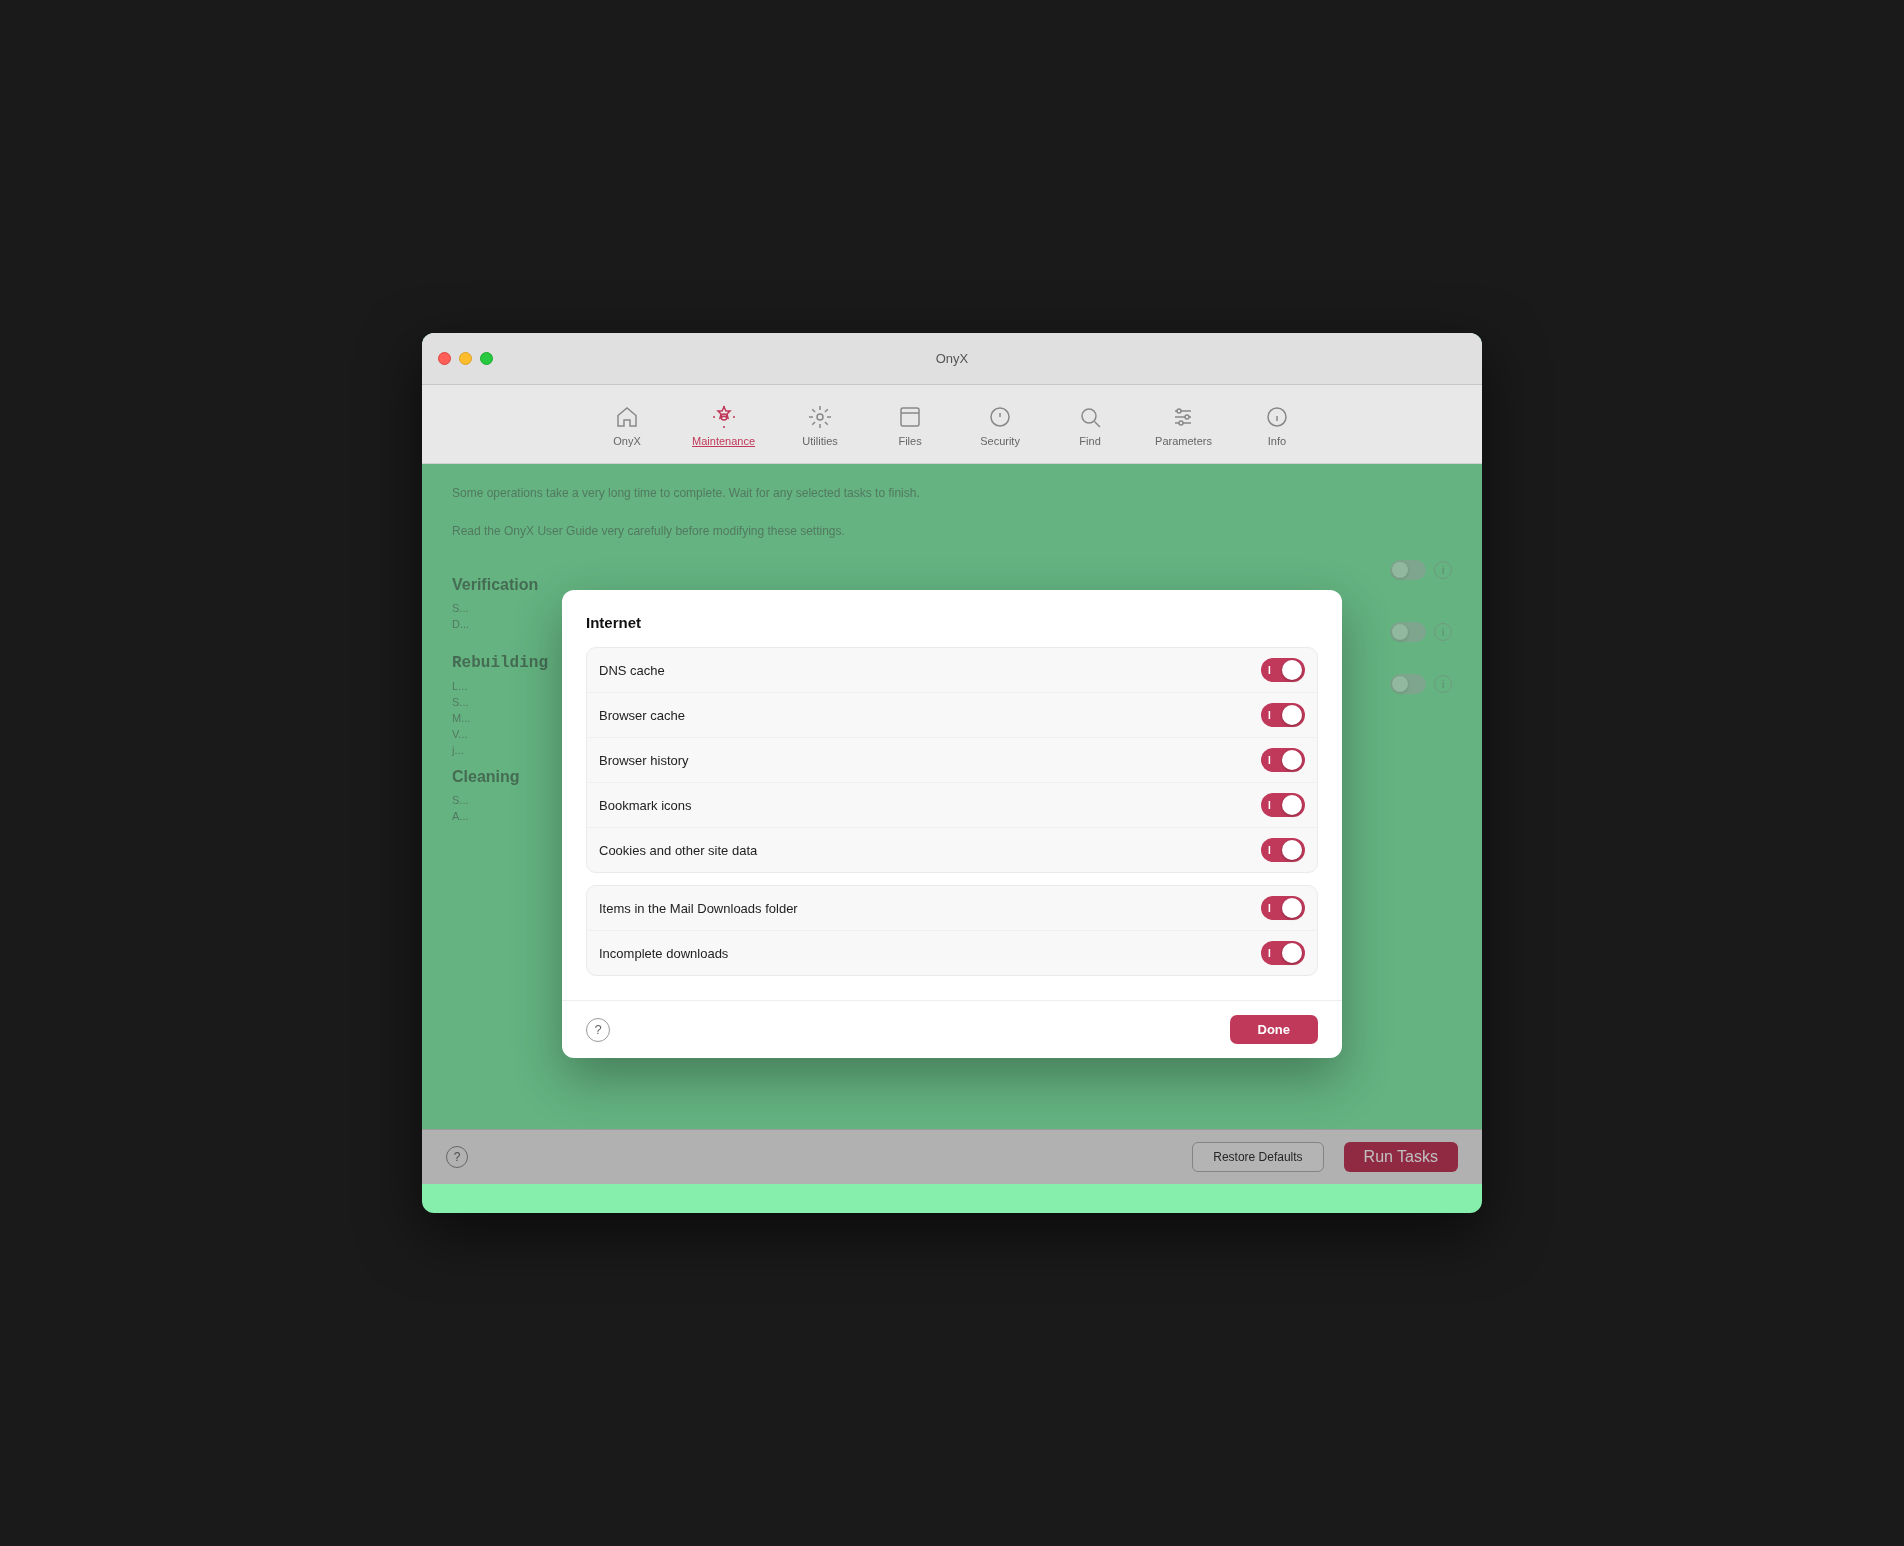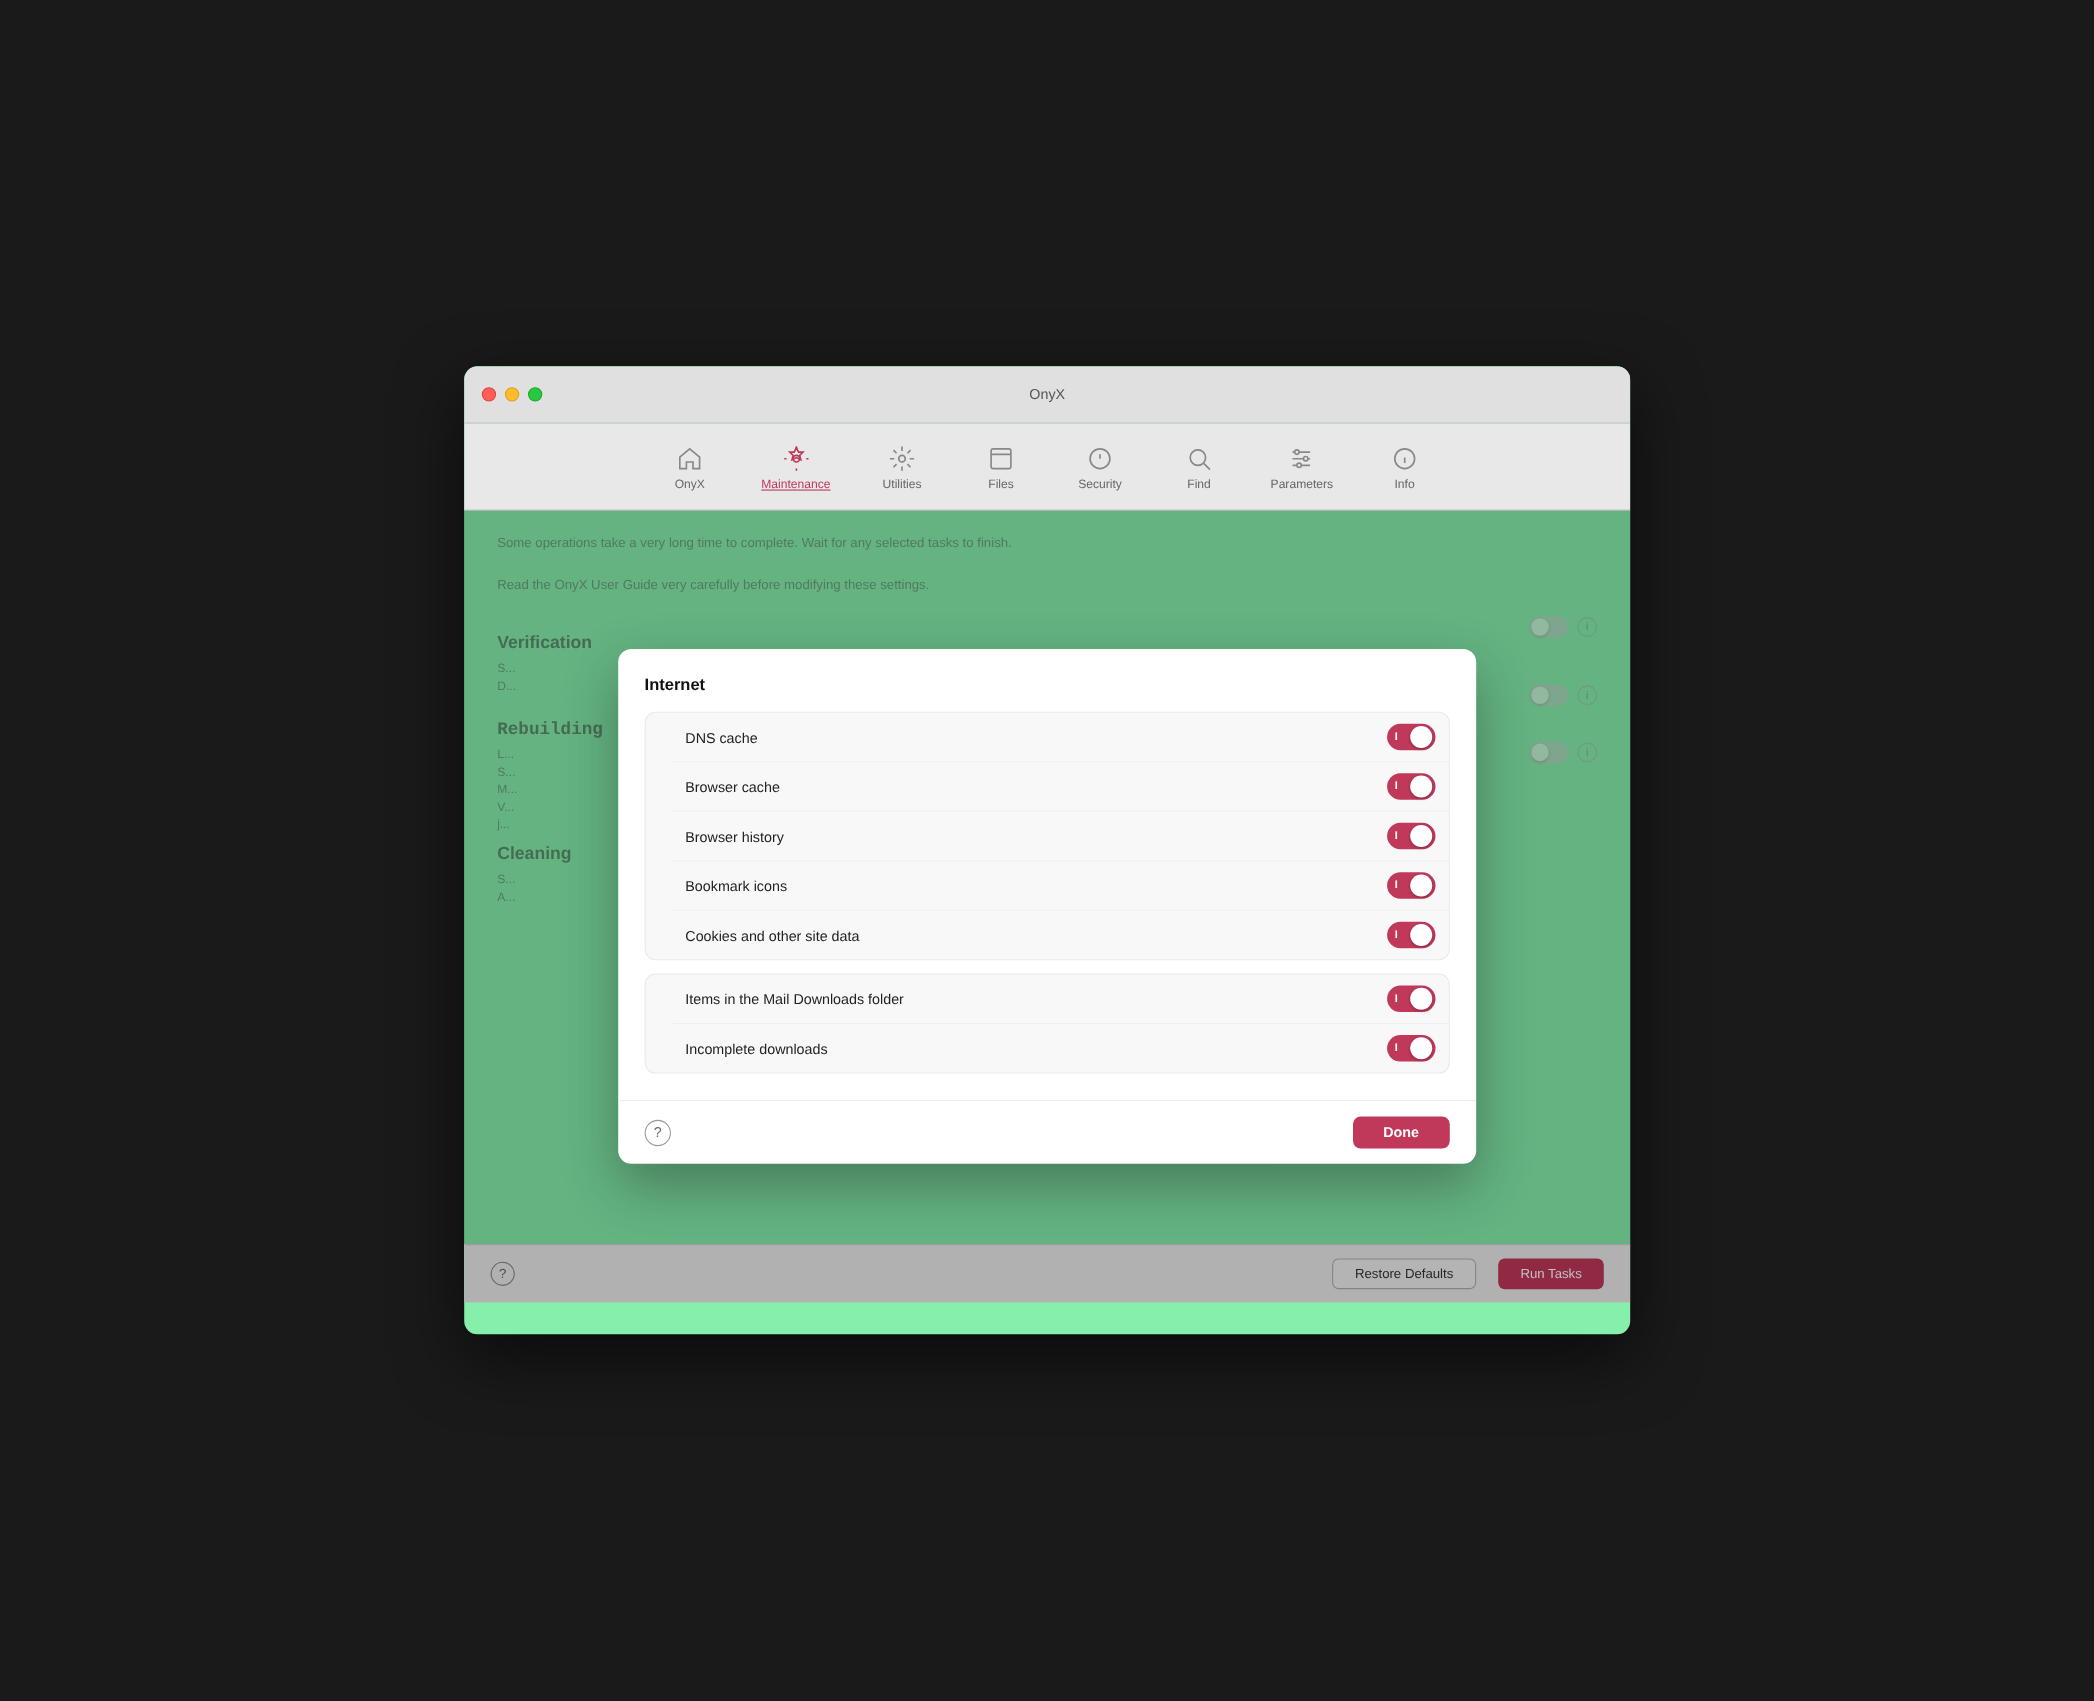--- a/index.html
+++ b/index.html
@@ -176,21 +176,21 @@
       background: #f0f0f0;
       font-size: 12px;
       color: #333;
       cursor: pointer;
     }
     .btn-primary {
       padding: 6px 20px;
       border-radius: 6px;
       border: none;
       background: #c0395a;
-      font-size: 12px;
+      font-size: 16px;
       color: white;
       cursor: pointer;
       text-align: right;
     }
 
     
     .modal-overlay {
       position: absolute;
       top: 0; left: 0; right: 0; bottom: 0;
       background: rgba(0,0,0,0.25);
@@ -237,21 +237,20 @@
       color: #222;
     }
 
     
     .modal-section {
       background: #f8f8f8;
       border-radius: 10px;
       margin-bottom: 12px;
       overflow: hidden;
       border: 1px solid #eaeaea;
-      padding-left: 24px;
     }
 
     
     .toggle {
       position: relative;
       width: 44px;
       height: 24px;
       display: inline-block;
       cursor: pointer;
     }

